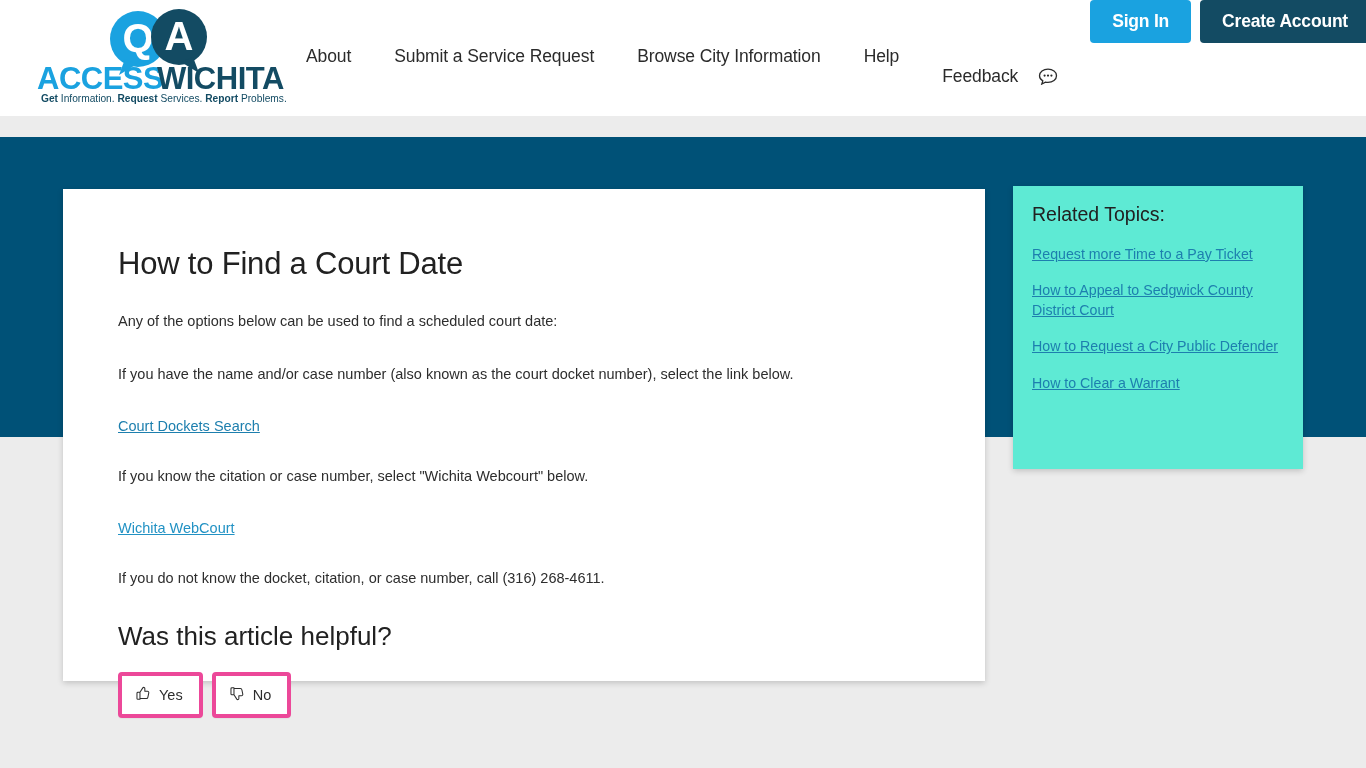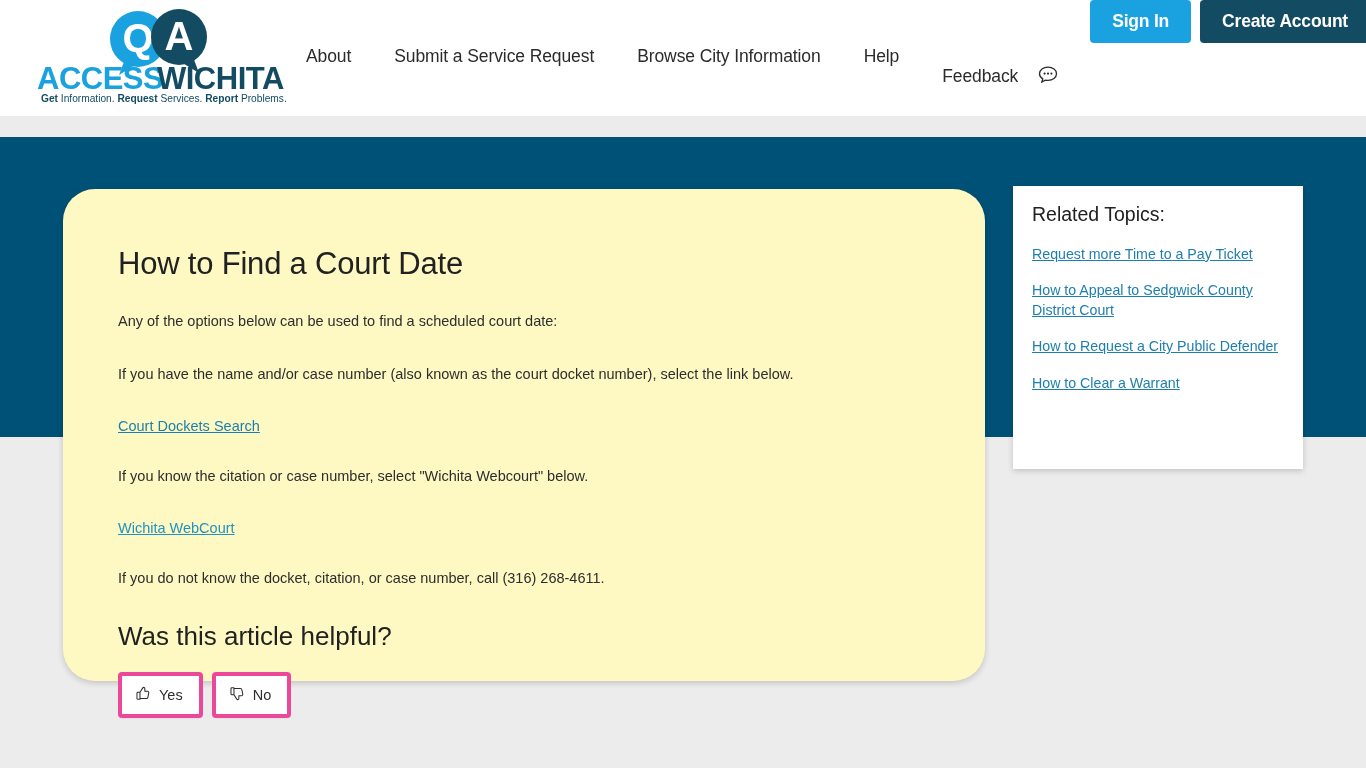--- a/index.html
+++ b/index.html
@@ -42,21 +42,21 @@
     color: #2b2b2b;
     text-decoration: none;
     padding: 6px 0;
     margin-right: 43px;
     white-space: nowrap;
     cursor: pointer;
     letter-spacing: -0.1px;
   }
   .nav-item.feedback {
     display: inline-flex;
-    align-items: flex-start;
+    align-items: center;
     gap: 20px;
     margin-right: 0;
     margin-top: 40px;
   }
   .feedback-icon { display: inline-block; width: 20px; height: 17px; }
 
   .auth-area {
     position: absolute;
     right: 0; top: 0;
     height: 116px;
@@ -104,23 +104,22 @@
     left: 0; top: 137px;
     width: 1366px; height: 300px;
     background: #005177;
   }
 
   
   .article-card {
     position: absolute;
     left: 63px; top: 189px;
     width: 922px; height: 492px;
-    background: #fef9c3;
+    background: #ffffff;
     box-shadow: 0 2px 6px rgba(0,0,0,0.18);
-    border-radius: 32px;
   }
   .article-inner {
     padding: 56px 56px 0 55px;
   }
   .article-title {
     font-size: 31px;
     font-weight: normal;
     color: #212121;
     margin: 0 0 29px 0;
     line-height: 1.2;
@@ -162,21 +161,21 @@
     cursor: pointer;
     font-family: "Liberation Sans", sans-serif;
     box-shadow: 0 1px 1px rgba(0,0,0,0.04);
   }
 
   
   .related-card {
     position: absolute;
     left: 1013px; top: 186px;
     width: 290px; height: 283px;
-    background: #ffffff;
+    background: #5eead4;
     box-shadow: 0 2px 6px rgba(0,0,0,0.18);
     padding: 17px 20px 0 19px;
   }
   .related-title {
     font-size: 19.5px;
     font-weight: normal;
     color: #212121;
     margin: 0 0 18px 0;
   }
   .related-link {

